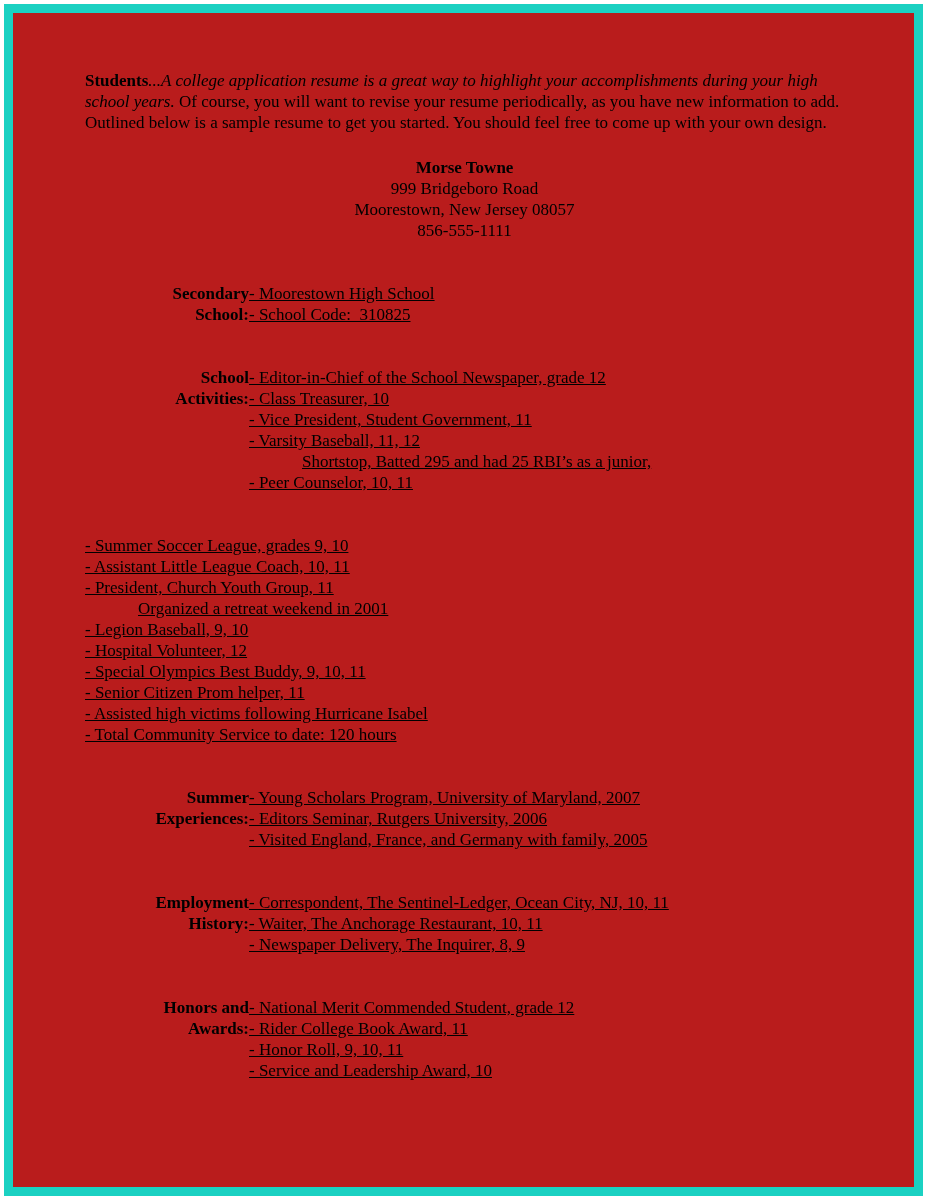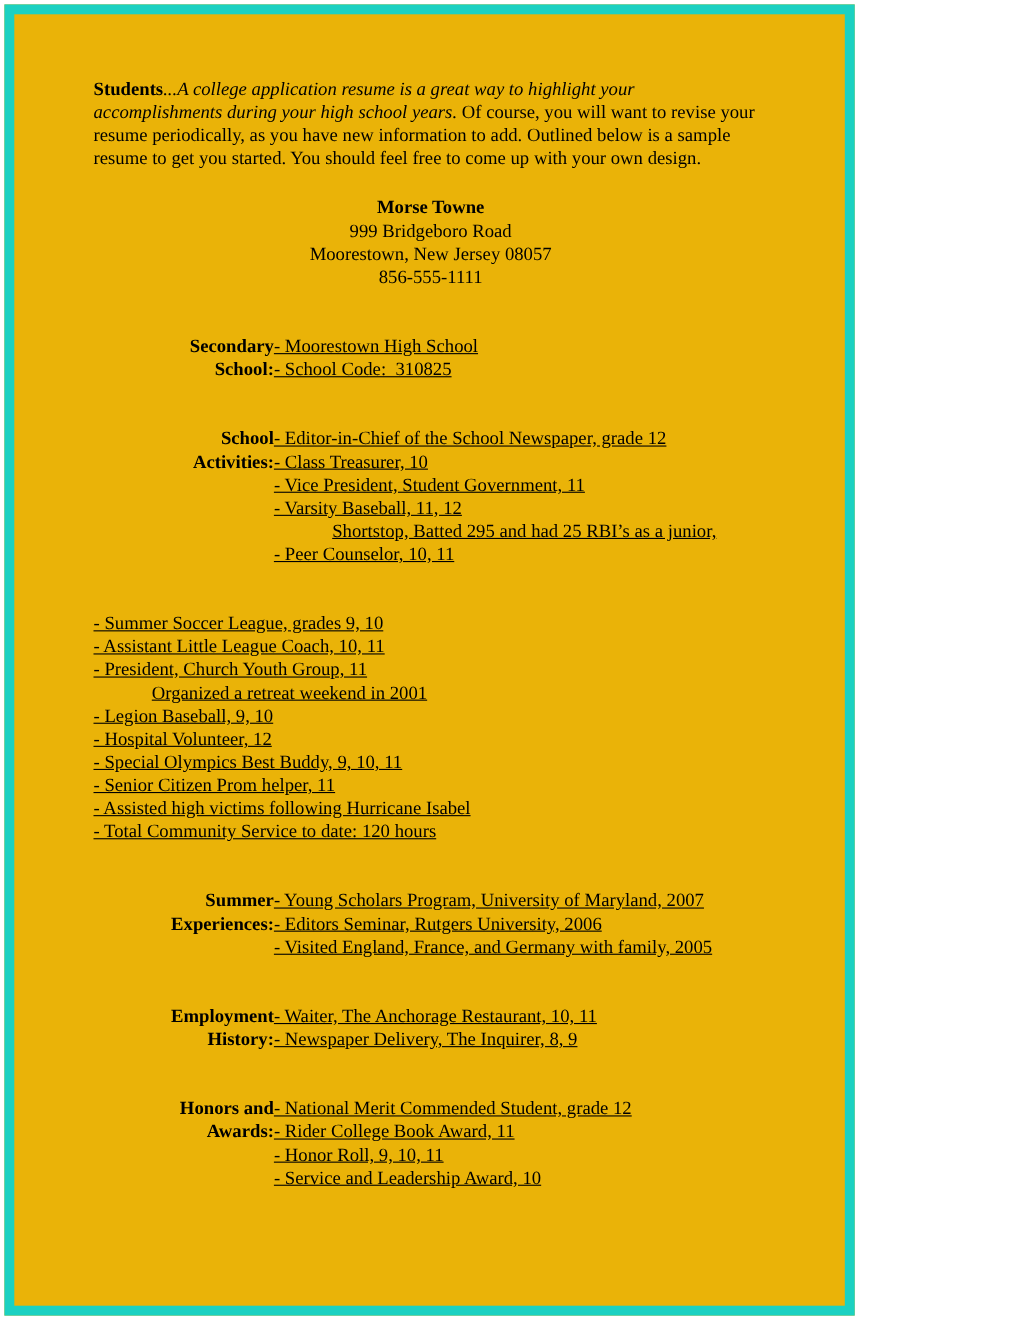--- a/index.html
+++ b/index.html
@@ -2,23 +2,23 @@
 <html style="--accent: #1bd1c2;"><head>
 <meta charset="utf-8">
 <style>
   :root { --accent: #1bd1c2; }
   html, body { margin: 0; padding: 0; background: #ffffff; }
   body { width: 927px; height: 1200px; position: relative; }
   .page {
     box-sizing: border-box;
     position: absolute;
     top: 4px; left: 4px;
-    width: 773px; height: 1192px;
+    width: 919px; height: 1192px;
     border: 9px solid var(--accent);
-    background: #eab308;
+    background: #b91c1c;
     font-family: "Liberation Serif", serif;
     color: #000000;
     font-size: 17px;
     line-height: 21px;
     overflow: hidden;
   }
   .inner { padding: 40px 70px 0 72px; }
   .intro { text-align: left; }
   .intro .lead { font-weight: bold; }
   .intro .ital { font-style: italic; }
@@ -96,20 +96,21 @@
             <div class="item">- Editors Seminar, Rutgers University, 2006</div>
             <div class="item">- Visited England, France, and Germany with family, 2005</div>
           </div>
         </div>
         <div class="section">
           <div class="label">
             <div class="l1">Employment</div>
             <div class="l2">History:</div>
           </div>
           <div class="content">
+            <div class="item">- Correspondent, The Sentinel-Ledger, Ocean City, NJ, 10, 11</div>
             <div class="item">- Waiter, The Anchorage Restaurant, 10, 11</div>
             <div class="item">- Newspaper Delivery, The Inquirer, 8, 9</div>
           </div>
         </div>
         <div class="section">
           <div class="label">
             <div class="l1">Honors and</div>
             <div class="l2">Awards:</div>
           </div>
           <div class="content">

